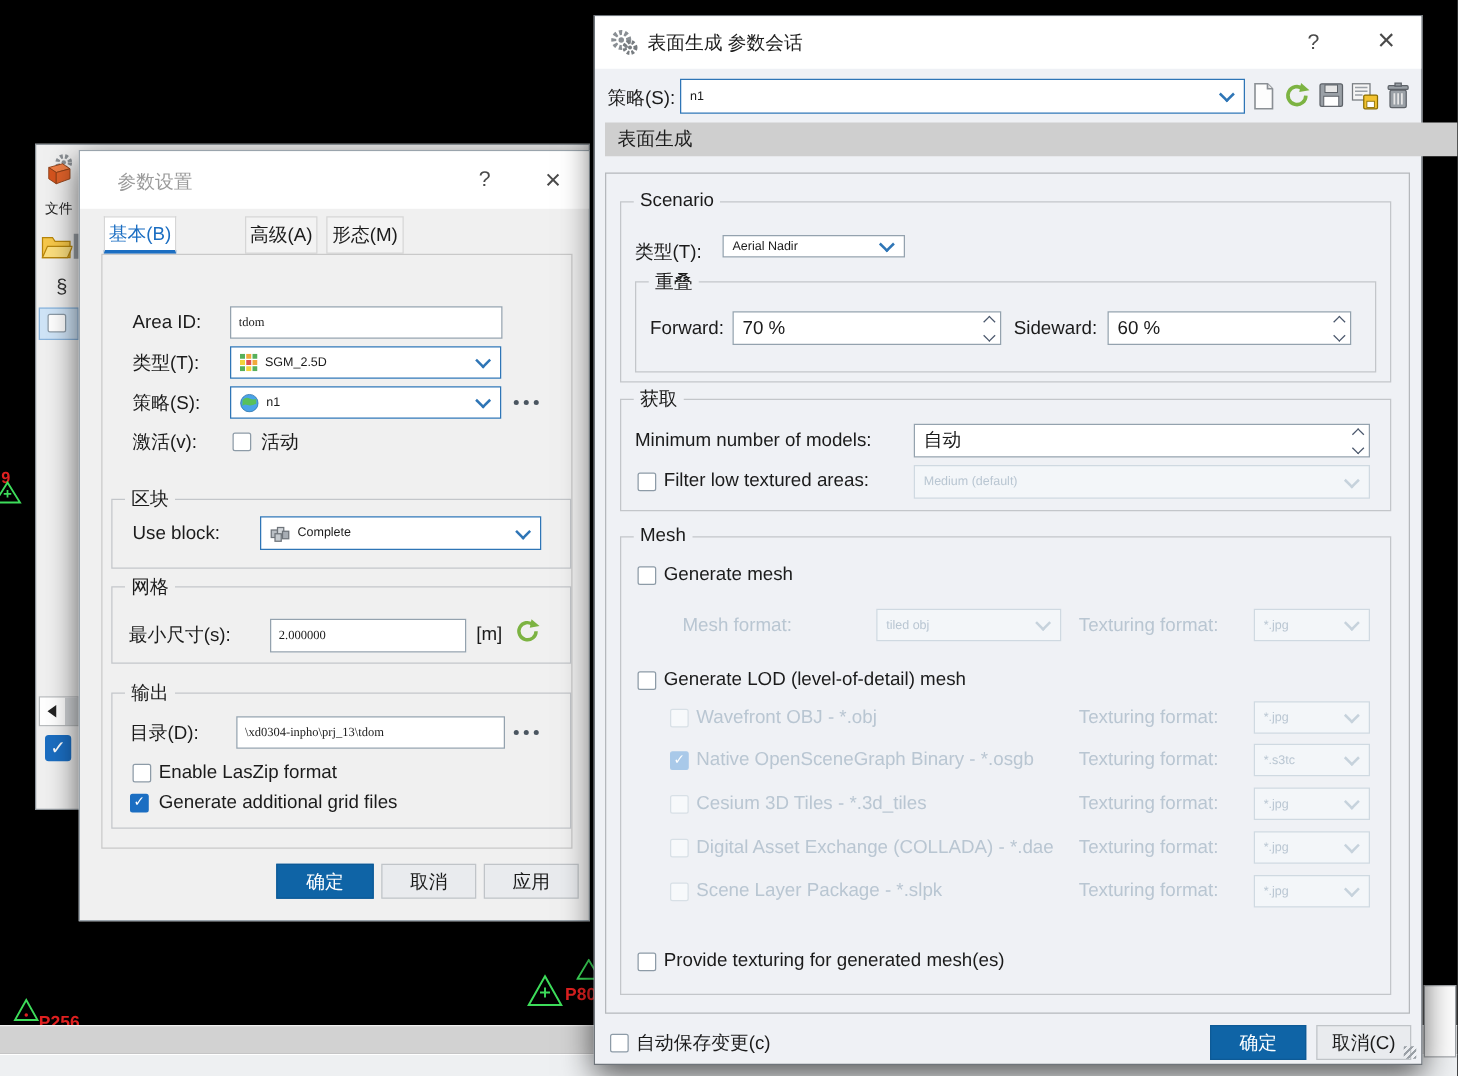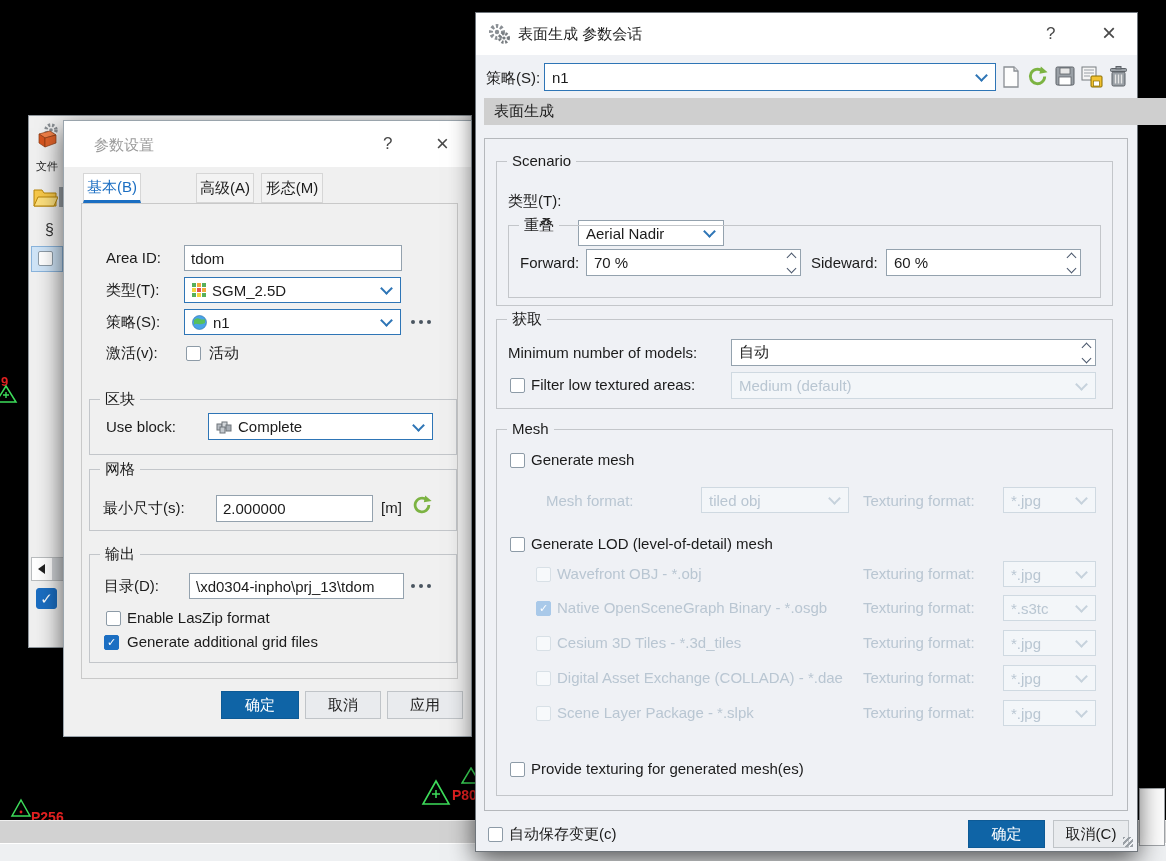--- a/index.html
+++ b/index.html
@@ -14,24 +14,24 @@
   #right-dlg{background:#eff1f5;border:1px solid #6f757b;}
   .titlebar{position:absolute;left:0;top:0;right:0;background:#fff;}
   .title-txt{position:absolute;font-size:15px;white-space:nowrap;}
   .cap-btn{position:absolute;font-size:17px;color:#4a4a4a;cursor:default;}
   
   .gbox{position:absolute;border:1px solid #c3c6ca;box-sizing:border-box;}
   .gb-label{position:absolute;top:-10px;left:10px;padding:0 5px;font-size:15px;color:#1b1b1b;white-space:nowrap;}
   .ld-bg{background:#f0f0f0;}
   .rd-bg{background:#eff1f5;}
   
-  .inp{position:absolute;border:1px solid #94a2ae;background:#fff;font-family:Liberation Sans, sans-serif;
-       font-size:15px;color:#1b1b1b;padding:0 6px;box-sizing:border-box;outline:none;}
+  .inp{position:absolute;border:1px solid #94a2ae;background:#fff;font-family:Liberation Serif, serif;
+       font-size:10px;color:#1b1b1b;padding:0 6px;box-sizing:border-box;outline:none;}
   .combo{position:absolute;background:#fff;border:1px solid #94a2ae;box-sizing:border-box;
-         display:flex;align-items:center;gap:6px;padding:0 22px 0 7px;font-size:15px;color:#1b1b1b;overflow:hidden;text-align:right;}
+         display:flex;align-items:center;gap:6px;padding:0 22px 0 7px;font-size:10px;color:#1b1b1b;overflow:hidden;text-align:right;}
   .combo.blue{border-color:#2e75b6;}
   .combo.dis{background:#f3f6f9;border-color:#cfd9e1;color:#b9c6d2;}
   .chev{position:absolute;right:9px;top:50%;width:7px;height:7px;margin-top:-6px;
         border-right:2px solid #2e75b6;border-bottom:2px solid #2e75b6;transform:rotate(45deg);}
   .combo.dis .chev{border-color:#c6d2dc;}
   .spinbox{position:absolute;background:#fff;border:1px solid #94a2ae;box-sizing:border-box;
            display:flex;align-items:center;padding:0 20px 0 7px;font-size:15px;color:#1b1b1b;}
   .spin-btns{position:absolute;right:5px;top:50%;transform:translateY(-50%);display:flex;flex-direction:column;gap:4px;}
   .sa{width:6px;height:6px;border-right:1.6px solid #49566b;border-bottom:1.6px solid #49566b;}
   .sa.up{transform:rotate(-135deg);}
@@ -270,21 +270,21 @@
     <div class="hdrband" style="left:8px;top:85px;width:698px;height:27px;">
       <span>表面生成</span>
     </div>
 
     <div class="frame" style="left:8px;top:125px;width:644px;height:673px;"></div>
 
     <div class="gbox" style="left:20px;top:148px;width:617px;height:145px;">
       <span class="gb-label rd-bg">Scenario</span>
     </div>
     <div class="lbl" style="left:32px;top:179px;">类型(T):</div>
-    <div class="combo" style="left:102px;top:175px;width:146px;height:26px;margin-top:32px;">
+    <div class="combo" style="left:102px;top:175px;width:146px;height:18px;">
       <span>Aerial Nadir</span>
       <span class="chev"></span>
     </div>
     <div class="gbox" style="left:32px;top:212px;width:593px;height:73px;">
       <span class="gb-label rd-bg">重叠</span>
     </div>
     <div class="lbl" style="left:44px;top:241px;">Forward:</div>
     <div class="spinbox" style="left:110px;top:236px;width:215px;height:27px;">
       <span>70 %</span>
       <span class="spin-btns">

